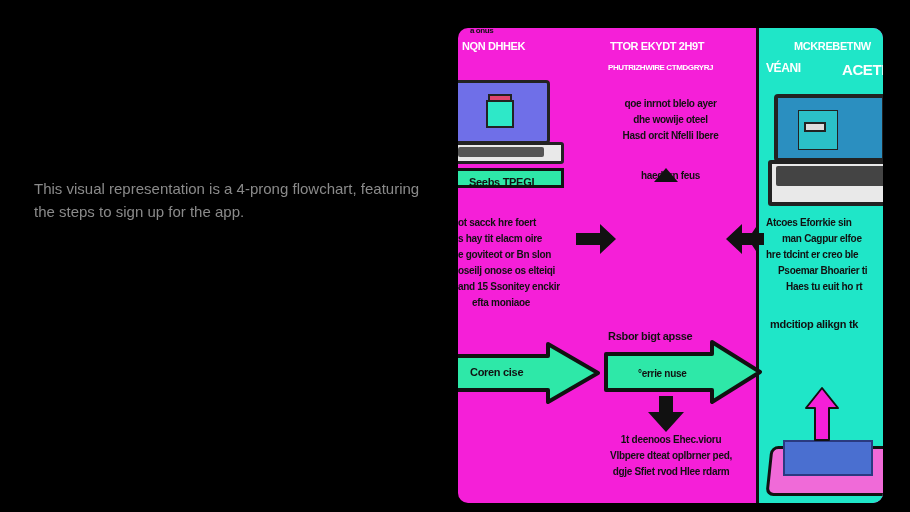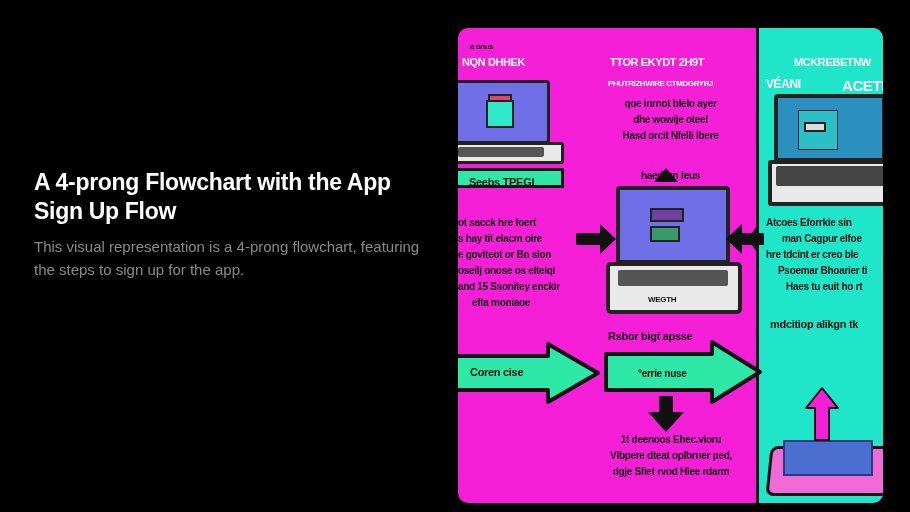--- a/index.html
+++ b/index.html
@@ -11,42 +11,41 @@
   .para { color: #8a8a8a; font-size: 15px; line-height: 22.5px; margin-top: 10px; }
   .para + .para { margin-top: 8px; }
 
   .art { position: absolute; left: 458px; top: 28px; width: 425px; height: 475px;
          border-radius: 10px; overflow: hidden; background: var(--pink); }
   .cyan-panel { position: absolute; left: 298px; top: 0; width: 127px; height: 100%;
                 background: var(--cyan); border-left: 3px solid #111; }
 
   .lbl { position: absolute; font-weight: 700; color: #111; font-size: 10px; line-height: 15px;
          white-space: nowrap; letter-spacing: -0.3px; }
-  .hdr { position: absolute; font-weight: 900; color: #fff; font-size: 11px; white-space: nowrap; letter-spacing: -0.4px; margin-top: 16px; }
+  .hdr { position: absolute; font-weight: 900; color: #fff; font-size: 11px; white-space: nowrap; letter-spacing: -0.4px; }
   .hdr.small { font-size: 8px; }
   .center { text-align: center; }
 
   .laptop { position: absolute; }
   .laptop .screen { position: absolute; background: #6f6fe8; border: 3px solid #222; border-radius: 4px; }
   .laptop .base { position: absolute; background: #e9e9e9; border: 3px solid #222; border-radius: 3px; }
   .laptop .kbd { position: absolute; background: #555; border-radius: 2px; }
   .laptop .inner { position: absolute; border: 2px solid #222; }
 
   .green-box { position: absolute; background: var(--green); border: 3px solid #111; }
   .green-arrow { position: absolute; }
 
   .tri-up { position: absolute; width: 0; height: 0; border-left: 12px solid transparent;
             border-right: 12px solid transparent; border-bottom: 14px solid #111; }
   .black-arrow { position: absolute; }
 </style>
 </head>
 <body>
 
 <div class="text-col">
-  <h1 class="title">A 4-prong Flowchart with the App Sign Up Flow</h1>
   <p class="para">This visual representation is a 4-prong flowchart, featuring the steps to sign up for the app.</p>
 </div>
 
 <div class="art" style="--pink:#f51fd8;--cyan:#1fe6c8;--green:#2ee8a8;">
 
   <div class="cyan-panel"></div>
 
   <div class="hdr small" style="left:12px;top:-2px;color:#111;">a onus</div>
   <div class="hdr" style="left:4px;top:12px;">NQN DHHEK</div>
 
@@ -83,28 +82,20 @@
   <div class="hdr small" style="left:150px;top:35px;">PHUTRIZHWIRE CTMDGRYRJ</div>
 
   <div>
     <div class="lbl center" style="left:140px;top:68px;width:145px;">qoe inrnot blelo ayer</div>
     <div class="lbl center" style="left:140px;top:84px;width:145px;">dhe wowije oteel</div>
     <div class="lbl center" style="left:140px;top:100px;width:145px;">Hasd orcit Nfelli lbere</div>
     <div class="lbl center" style="left:140px;top:116px;width:145px;margin-top:24px;">haedorn feus</div>
   </div>
   <div class="tri-up" style="left:196px;top:140px;"></div>
 
-  <div class="laptop" style="left:142px;top:156px;width:152px;height:135px;">
-    <div class="screen" style="left:16px;top:2px;width:114px;height:78px;border-width:4px;"></div>
-    <div class="inner" style="left:50px;top:24px;width:34px;height:14px;background:#7040a0;"></div>
-    <div class="inner" style="left:50px;top:42px;width:30px;height:16px;background:#3b9a6c;"></div>
-    <div class="base" style="left:6px;top:78px;width:136px;height:52px;border-width:4px;border-radius:5px;"></div>
-    <div class="kbd" style="left:18px;top:86px;width:110px;height:16px;"></div>
-    <div class="lbl" style="left:48px;top:108px;font-size:8px;">WEGTH</div>
-  </div>
 
   <svg class="black-arrow" style="left:268px;top:196px;" width="36" height="30" viewBox="0 0 36 30">
     <polygon points="36,9 16,9 16,0 0,15 16,30 16,21 36,21" fill="#111"></polygon>
   </svg>
 
   <div class="lbl" style="left:150px;top:301px;font-size:11px;">Rsbor bigt apsse</div>
 
   <svg class="green-arrow" style="left:146px;top:312px;" width="160" height="64" viewBox="0 0 160 64">
     <polygon points="2,14 108,14 108,2 156,32 108,62 108,50 2,50" fill="#2ee8a8" stroke="#111" stroke-width="4" stroke-linejoin="round"></polygon>
   </svg>

